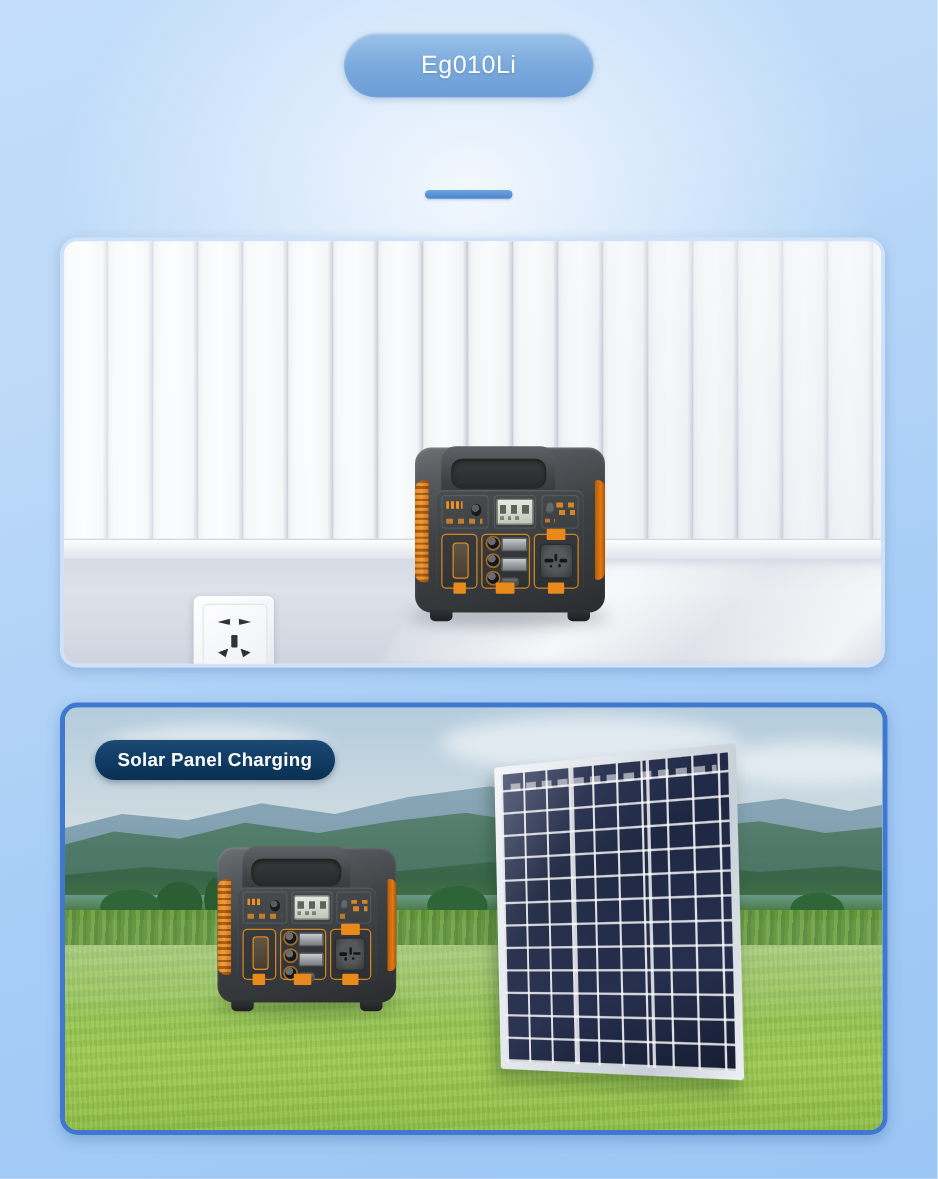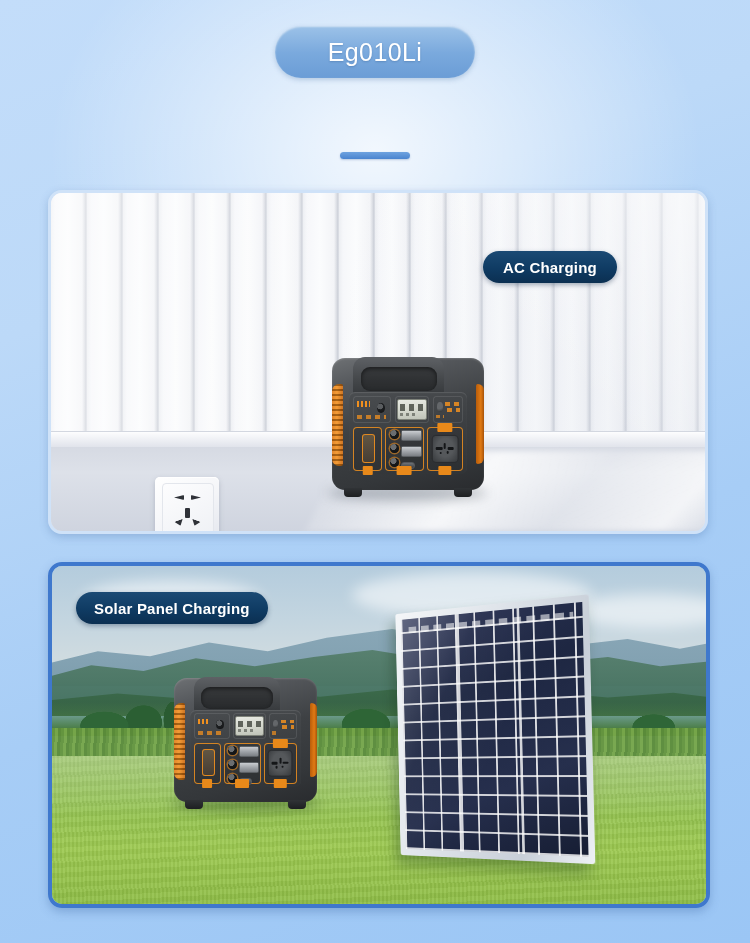--- a/index.html
+++ b/index.html
@@ -15,21 +15,21 @@
   
   .header{position:absolute;left:0;top:0;width:750px;height:180px;}
   .brand-pill{
     position:absolute;left:275px;top:26px;width:200px;height:52px;
     border-radius:26px;
     background:linear-gradient(180deg,#9cc2e8 0%,#7aa9dd 52%,#6b9dd6 100%);
     box-shadow:0 2px 5px rgba(70,110,160,.28), inset 0 1px 2px rgba(255,255,255,.55);
     display:flex;align-items:center;justify-content:center;
   }
   .brand-pill span{
-    color:#fff;font-size:25px;letter-spacing:.4px;font-weight:400;
+    color:#fff;font-size:20px;letter-spacing:.4px;font-weight:400;
     text-shadow:0 1px 2px rgba(40,80,130,.30);
   }
   .headline{
     position:absolute;left:0;top:92px;width:750px;text-align:center;
     color:#2b3c54;font-size:50px;font-weight:700;letter-spacing:.5px;
     text-shadow:0 1px 1px rgba(255,255,255,.55);
   }
   .head-rule{
     position:absolute;left:340px;top:152px;width:70px;height:7px;border-radius:4px;
     background:linear-gradient(180deg,#6ea3e0 0%,#4a84cf 100%);
@@ -424,25 +424,20 @@
         </div>
       </div>
 
       <div class="dev-feet">
         <div class="dev-foot" style="left:0;"></div>
         <div class="dev-foot" style="right:0;"></div>
       </div>
     </div>
   </div>
 
-  <div style="position:absolute;left:432px;top:58px;height:32px;padding:0 20px;border-radius:16px;
-              background:linear-gradient(180deg,#1b4a74 0%,#0f3b63 55%,#0b2f51 100%);
-              display:flex;align-items:center;box-shadow:0 2px 5px rgba(20,45,75,.38);">
-    <span style="color:#fff;font-size:15px;font-weight:700;letter-spacing:.2px;">AC Charging</span>
-  </div>
 </div>
 
 <div class="panel panel-solar">
   <div class="solar-scene">
     <div class="sky"></div>
     <div class="sky-cloud" style="left:30px;top:14px;width:180px;height:40px;"></div>
     <div class="sky-cloud" style="left:300px;top:6px;width:240px;height:46px;"></div>
     <div class="sky-cloud" style="left:520px;top:28px;width:160px;height:34px;"></div>
 
     <div class="mtn mtn-far"></div>

